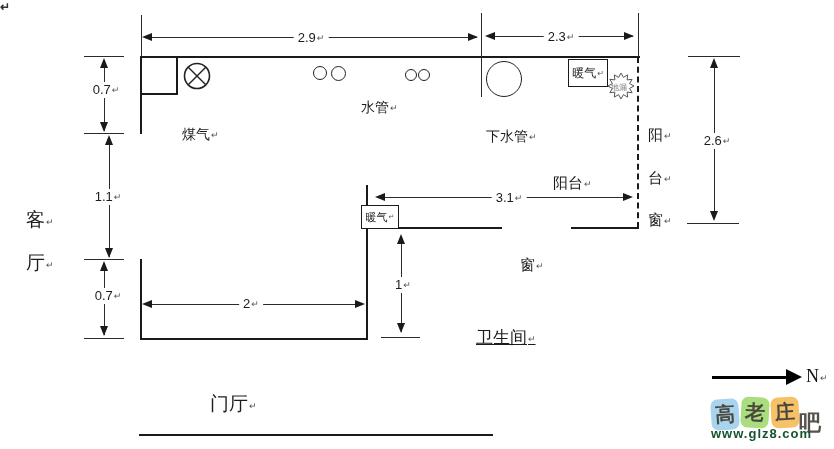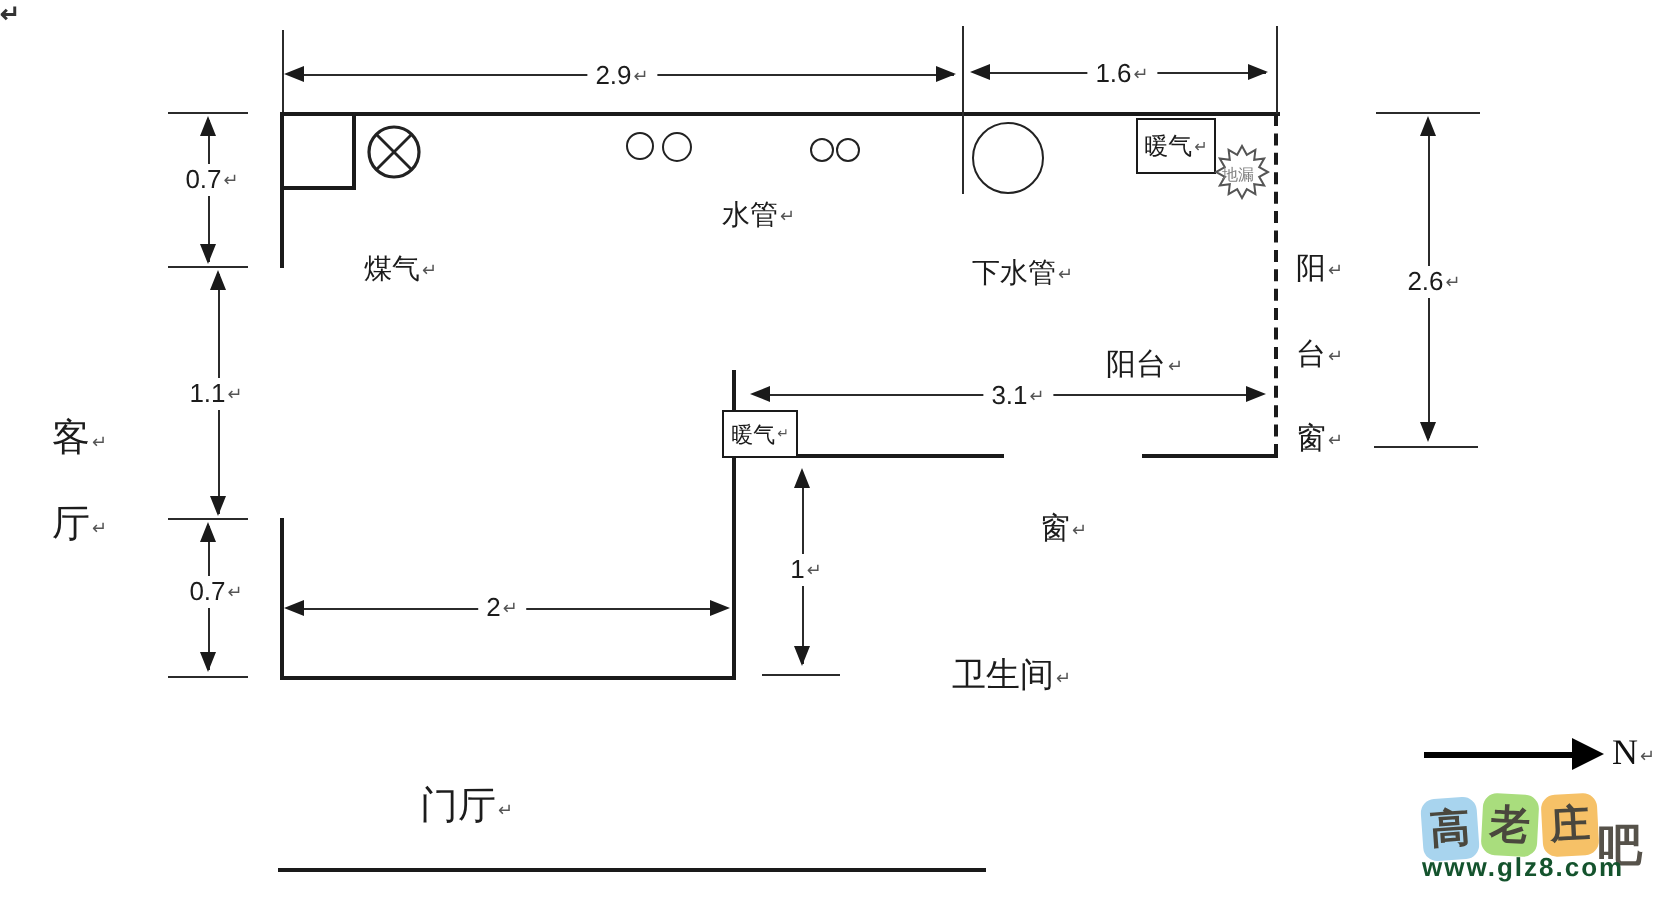--- a/index.html
+++ b/index.html
@@ -15,21 +15,21 @@
   .ah-l{border-width:4px 10px 4px 0;border-color:transparent #1a1a1a transparent transparent;}
   .ah-r{border-width:4px 0 4px 10px;border-color:transparent transparent transparent #1a1a1a;}
   .ah-u{border-width:0 4px 10px 4px;border-color:transparent transparent #1a1a1a transparent;}
   .ah-d{border-width:10px 4px 0 4px;border-color:#1a1a1a transparent transparent transparent;}
   
   .dim{position:absolute;transform:translate(-50%,-50%);background:#fff;padding:0 4px;
        font-size:13px;line-height:16px;color:#1c1c1c;white-space:nowrap;}
   
   .lbl{position:absolute;font-size:19px;line-height:21px;color:#1c1c1c;white-space:nowrap;margin-top:36px;}
   .lbl-s{font-size:15px;line-height:17px;}
-  .lbl-m{font-size:17px;line-height:19px;}
+  .lbl-m{font-size:17px;line-height:19px;text-decoration:underline;}
   .pm{font-size:9px;color:#555;margin-left:1px;vertical-align:1px;}
   .wavy{text-decoration:underline;text-decoration-style:wavy;text-decoration-color:#e03c31;
         text-decoration-thickness:1px;text-underline-offset:3px;}
   
   .box{position:absolute;border:1px solid #1a1a1a;background:#fff;display:flex;
        align-items:center;justify-content:center;white-space:nowrap;}
   .circle{position:absolute;border:1.5px solid #222;border-radius:50%;background:#fff;}
   
   .nline{position:absolute;background:#000;}
   .nhead{position:absolute;width:0;height:0;border-style:solid;
@@ -66,21 +66,21 @@
   <div class="thin" style="left:638px;top:13px;width:1px;height:44px;"></div>
 
   <div class="thin" style="left:146px;top:37px;width:331px;height:1px;"></div>
   <div class="ah ah-l" style="left:142px;top:33px;"></div>
   <div class="ah ah-r" style="left:468px;top:33px;"></div>
   <div class="dim" style="left:311px;top:38px;"><span>2.9</span><span class="pm">↵</span></div>
 
   <div class="thin" style="left:489px;top:36px;width:144px;height:1px;"></div>
   <div class="ah ah-l" style="left:485px;top:32px;"></div>
   <div class="ah ah-r" style="left:624px;top:32px;"></div>
-  <div class="dim" style="left:561px;top:37px;"><span>1.6</span><span class="pm">↵</span></div>
+  <div class="dim" style="left:561px;top:37px;"><span>2.3</span><span class="pm">↵</span></div>
 
   <div class="thin" style="left:84px;top:56px;width:40px;height:1px;"></div>
   <div class="thin" style="left:84px;top:133px;width:40px;height:1px;"></div>
   <div class="thin" style="left:84px;top:259px;width:40px;height:1px;"></div>
   <div class="thin" style="left:84px;top:338px;width:40px;height:1px;"></div>
 
   <div class="thin" style="left:104px;top:60px;width:1px;height:71px;"></div>
   <div class="ah ah-u" style="left:100px;top:58px;"></div>
   <div class="ah ah-d" style="left:100px;top:122px;"></div>
   <div class="dim" style="left:106px;top:90px;"><span>0.7</span><span class="pm">↵</span></div>

